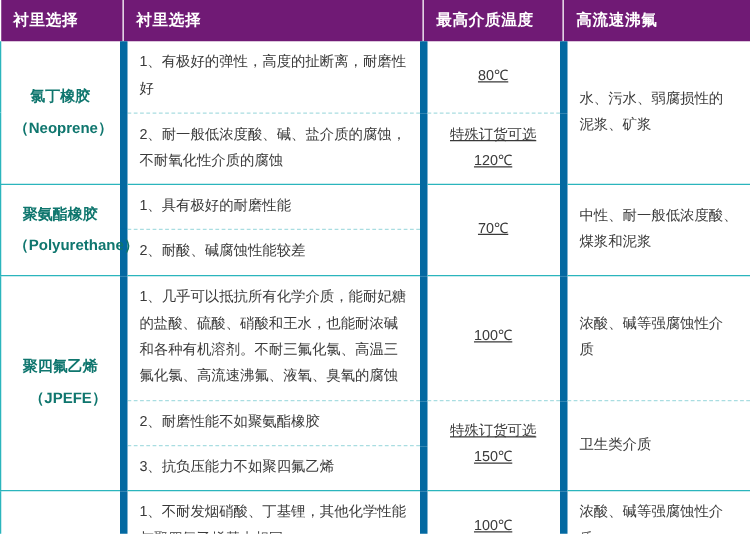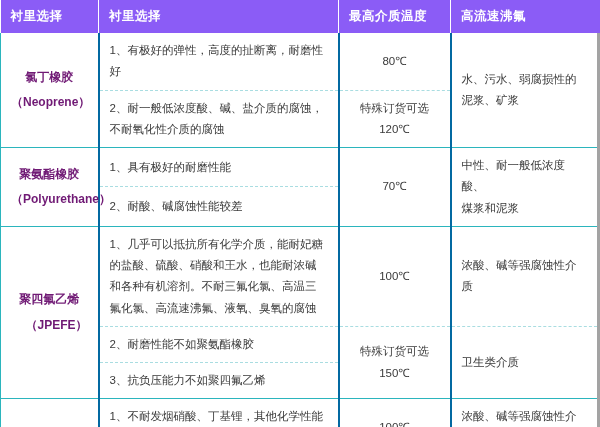--- a/index.html
+++ b/index.html
@@ -18,63 +18,64 @@
     width: 600px;
     border-collapse: collapse;
     table-layout: fixed;
   }
   .spec-table col.c1 { width: 98px; }
   .spec-table col.c2 { width: 240px; }
   .spec-table col.c3 { width: 112px; }
   .spec-table col.c4 { width: 150px; }
 
   thead th {
-    background: #8b5cf6;
+    background: #701a75;
     color: #ffffff;
     font-size: 12.5px;
     font-weight: bold;
     text-align: left;
     padding: 8px 10px;
     border-right: 1px solid #ffffff;
     letter-spacing: 0.5px;
     height: 14px;
     vertical-align: middle;
   }
   thead th:last-child { border-right: none; }
 
   tbody td {
     font-size: 11.5px;
     line-height: 1.85;
     padding: 7px 10px;
     vertical-align: middle;
     color: #3a3a3a;
   }
   .border-outer-left { border-left: 1px solid #2bb5bd; }
-  .border-outer-right { border-right: 7px solid #a3a3a3; }
+  .border-outer-right { border-right: 1px solid #a3a3a3; }
   .bb-solid { border-bottom: 1px solid #2bb5bd; }
   .bb-dash  { border-bottom: 1px dashed #a9dde1; }
-  .br-solid { border-right: 2px solid #0369a1; }
+  .br-solid { border-right: 6px solid #0369a1; }
 
   .name-cell {
     text-align: center;
     font-size: 12px;
     font-weight: bold;
-    color: #701a75;
+    color: #0f766e;
     line-height: 2.1;
   }
   .name-cell .en {
     display: block;
     font-weight: bold;
     white-space: nowrap;
     text-align: right;
   }
   .temp-cell {
     text-align: center;
     font-size: 11.5px;
     line-height: 1.85;
+    text-decoration: underline;
   }
   .temp-cell .two-line span { display: block; }
   .feat-cell {
     text-align: left;
   }
   .feat-cell .line { display: block; }
   .scope-cell {
     text-align: left;
     font-size: 11.5px;
     line-height: 1.85;

